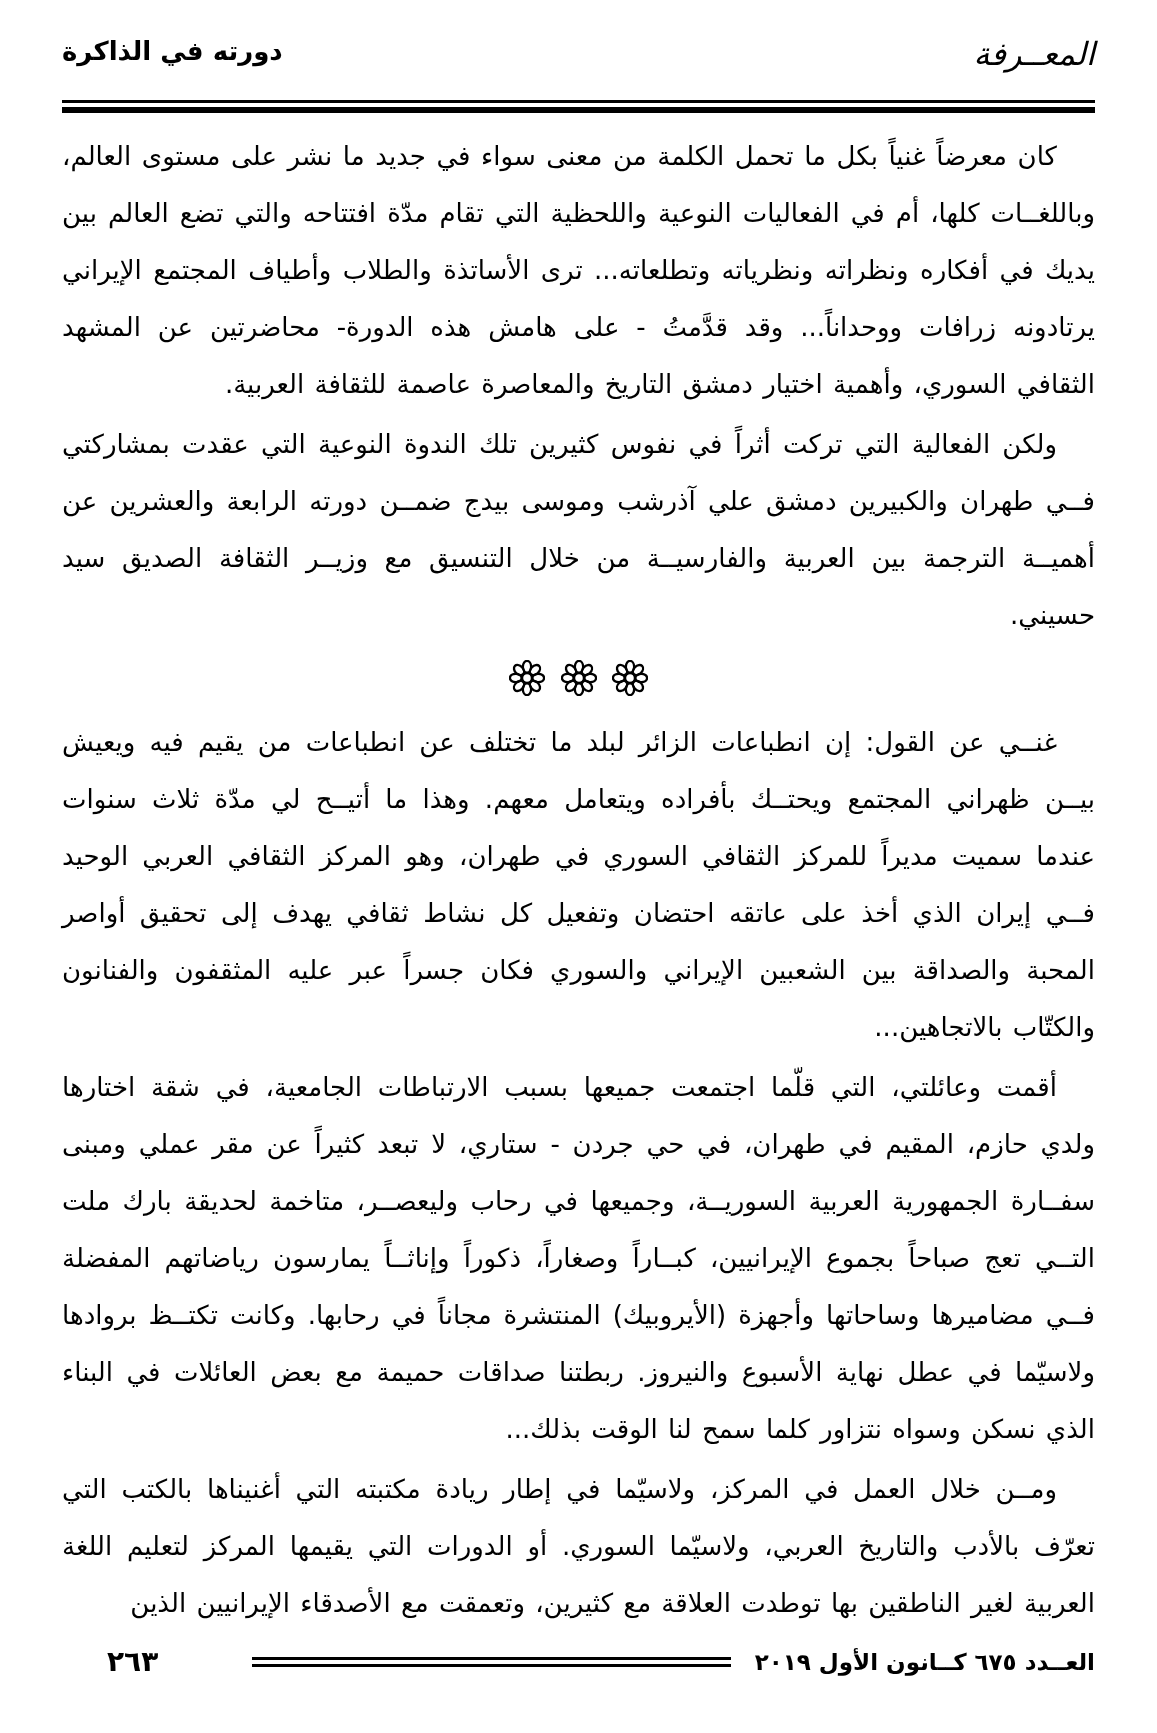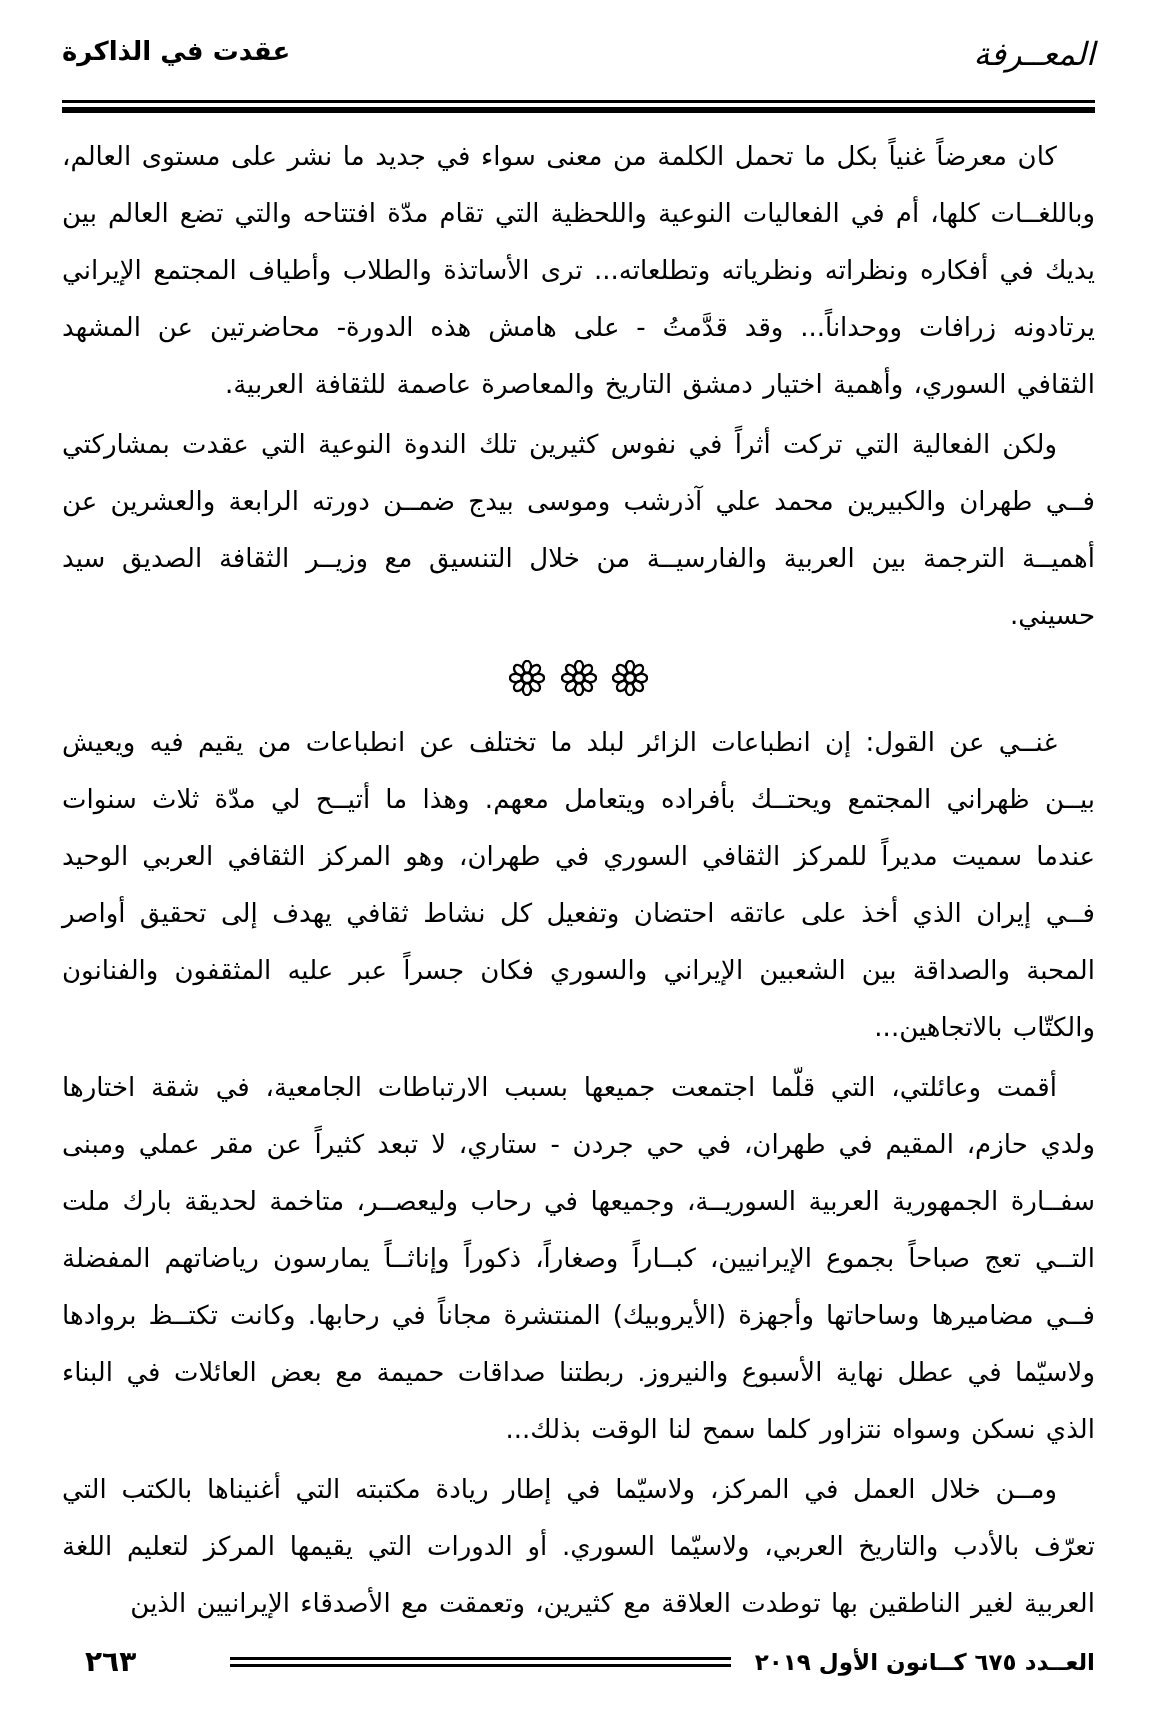--- a/index.html
+++ b/index.html
@@ -91,21 +91,21 @@
   .footer-rule {
     flex: 1;
     height: 4px;
     border-top: 3px solid #000;
     border-bottom: 3px solid #000;
     margin-left: 70px;
   }
   .page-number {
     font-size: 28px;
     white-space: nowrap;
-    margin-left: 23px;
+    margin-left: 45px;
   }
 </style>
 </head>
 <body>
 
 <div class="page">
 
   <svg width="0" height="0" style="position:absolute">
     <defs>
       <g id="rosette" stroke="#000" fill="none" stroke-width="2.6">
@@ -117,28 +117,28 @@
         <ellipse cx="20" cy="7.5" rx="4.6" ry="6.5" transform="rotate(225 20 20)"></ellipse>
         <ellipse cx="20" cy="7.5" rx="4.6" ry="6.5" transform="rotate(270 20 20)"></ellipse>
         <ellipse cx="20" cy="7.5" rx="4.6" ry="6.5" transform="rotate(315 20 20)"></ellipse>
         <circle cx="20" cy="20" r="5.5"></circle>
       </g>
     </defs>
   </svg>
 
   <div class="header">
     <div class="logo">المعــرفة</div>
-    <div class="running-title">عقدت في الذاكرة</div>
+    <div class="running-title">دورته في الذاكرة</div>
   </div>
 
   <div class="header-rule"></div>
 
   <div class="article">
     <p>كان معرضاً غنياً بكل ما تحمل الكلمة من معنى سواء في جديد ما نشر على مستوى العالم، وباللغــات كلها، أم في الفعاليات النوعية واللحظية التي تقام مدّة افتتاحه والتي تضع العالم بين يديك في أفكاره ونظراته ونظرياته وتطلعاته... ترى الأساتذة والطلاب وأطياف المجتمع الإيراني يرتادونه زرافات ووحداناً... وقد قدَّمتُ - على هامش هذه الدورة- محاضرتين عن المشهد الثقافي السوري، وأهمية اختيار دمشق التاريخ والمعاصرة عاصمة للثقافة العربية.</p>
-    <p>ولكن الفعالية التي تركت أثراً في نفوس كثيرين تلك الندوة النوعية التي عقدت بمشاركتي فــي طهران والكبيرين محمد علي آذرشب وموسى بيدج ضمــن دورته الرابعة والعشرين عن أهميــة الترجمة بين العربية والفارسيــة من خلال التنسيق مع وزيــر الثقافة الصديق سيد حسيني.</p>
+    <p>ولكن الفعالية التي تركت أثراً في نفوس كثيرين تلك الندوة النوعية التي عقدت بمشاركتي فــي طهران والكبيرين دمشق علي آذرشب وموسى بيدج ضمــن دورته الرابعة والعشرين عن أهميــة الترجمة بين العربية والفارسيــة من خلال التنسيق مع وزيــر الثقافة الصديق سيد حسيني.</p>
 
     <div class="ornament">
       <svg width="36" height="36" viewBox="0 0 40 40">
           <use href="#rosette"></use>
         </svg>
       <svg width="36" height="36" viewBox="0 0 40 40">
           <use href="#rosette"></use>
         </svg>
       <svg width="36" height="36" viewBox="0 0 40 40">
           <use href="#rosette"></use>

